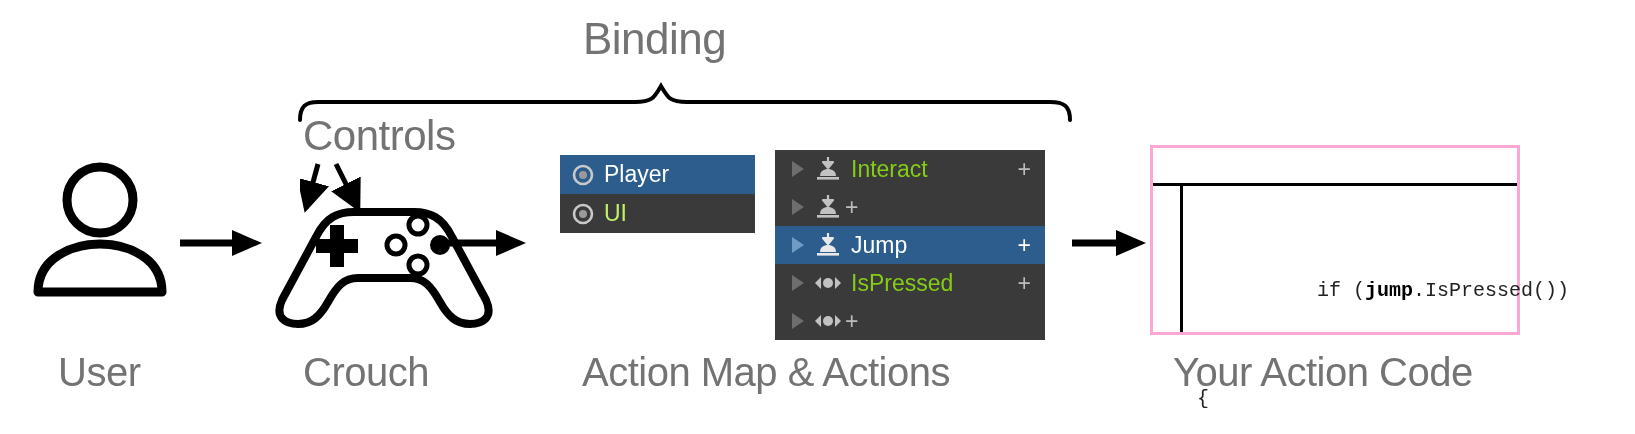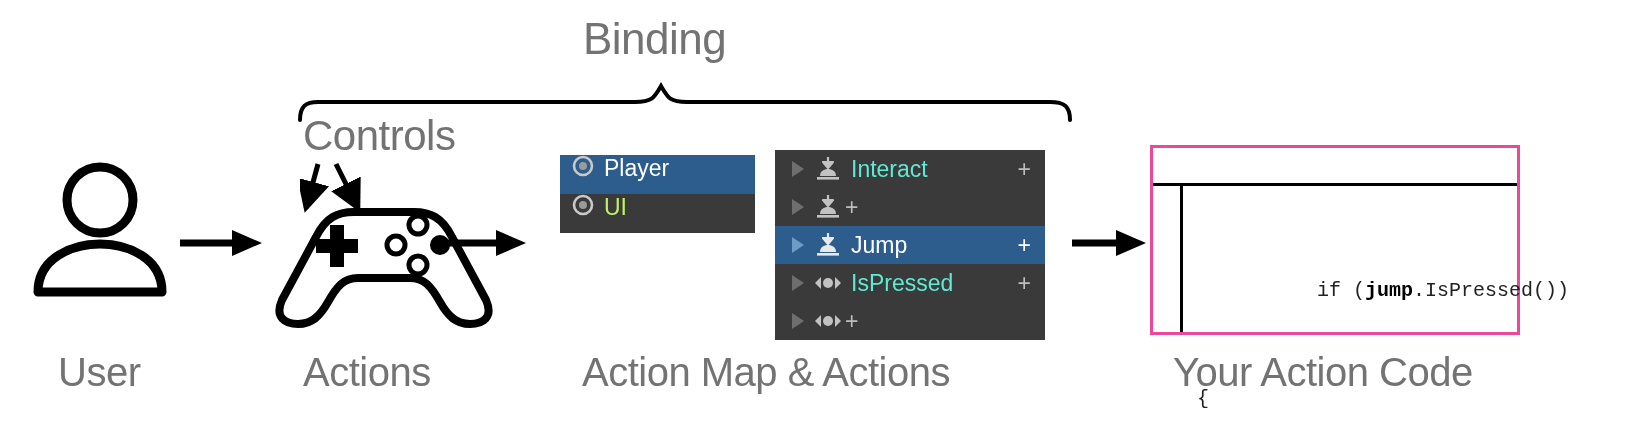--- a/index.html
+++ b/index.html
@@ -17,21 +17,21 @@
     font-family:"Liberation Sans", sans-serif;
   }
 
   
   .am-panel{
     left:560px;top:155px;width:195px;
     background:#3a3a3a;
     display:flex;flex-direction:column;
   }
   .am-row{
-    height:39px;display:flex;
+    height:39px;display:flex;align-items:center;
     padding-left:12px;box-sizing:border-box;gap:10px;
   }
   .am-row.sel{background:#2c5d8c;}
   .am-row .am-label{
     font-size:23px;color:#bef264;white-space:nowrap;
     font-family:"Liberation Sans", sans-serif;
   }
   .am-row.sel .am-label{color:#ffffff;}
 
   
@@ -41,35 +41,35 @@
     display:flex;flex-direction:column;
   }
   .act-row{
     height:38px;display:flex;align-items:center;
     padding:0 14px 0 10px;box-sizing:border-box;
   }
   .act-row.sel{background:#2c5d8c;}
   .act-tri{width:26px;flex:0 0 26px;display:flex;align-items:center;justify-content:center;}
   .act-ico{width:34px;flex:0 0 34px;display:flex;align-items:center;justify-content:center;}
   .act-name{
-    font-size:23px;color:#5eead4;white-space:nowrap;
+    font-size:23px;color:#84cc16;white-space:nowrap;
     flex:1 1 auto;margin-left:6px;
     font-family:"Liberation Sans", sans-serif;
   }
   .act-row.sel .act-name{color:#ffffff;}
   .act-plus{
     font-size:23px;color:#bdbdbd;flex:0 0 auto;line-height:1;
     font-family:"Liberation Sans", sans-serif;
   }
   .act-row.sel .act-plus{color:#ffffff;}
 
   
   .code-win{
     left:1150px;top:145px;width:370px;height:190px;
-    border:3px solid #ec4899;box-sizing:border-box;background:#fff;
+    border:3px solid #f9a8d4;box-sizing:border-box;background:#fff;
   }
   .code-titlebar{
     height:38px;border-bottom:3px solid #000;box-sizing:border-box;
   }
   .code-body{
     position:absolute;left:0;right:0;top:38px;bottom:0;
     display:flex;
   }
   .code-gutter{
     width:30px;flex:0 0 30px;border-right:3px solid #000;box-sizing:border-box;
@@ -251,17 +251,17 @@
           <span>if (</span><b>jump</b><span>.IsPressed())</span>
         </div>
         <div><span>{</span></div>
         
         
       </div>
     </div>
   </div>
 
   <div class="abs caption" style="left:58px;top:350px;">User</div>
-  <div class="abs caption" style="left:303px;top:350px;">Actions</div>
+  <div class="abs caption" style="left:303px;top:350px;">Crouch</div>
   <div class="abs caption" style="left:1173px;top:350px;">Your Action Code</div>
   <div class="abs caption" style="left:582px;top:350px;">Action Map &amp; Actions</div>
 
 </div>
 
 </body></html>

